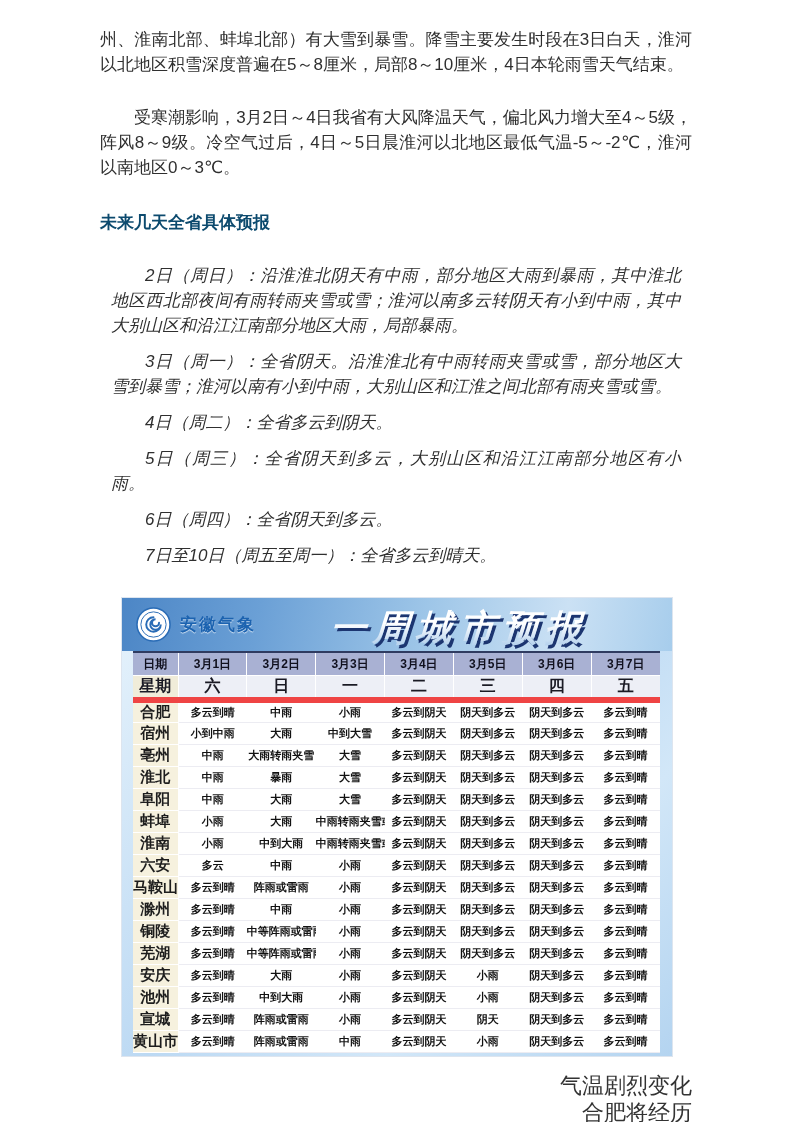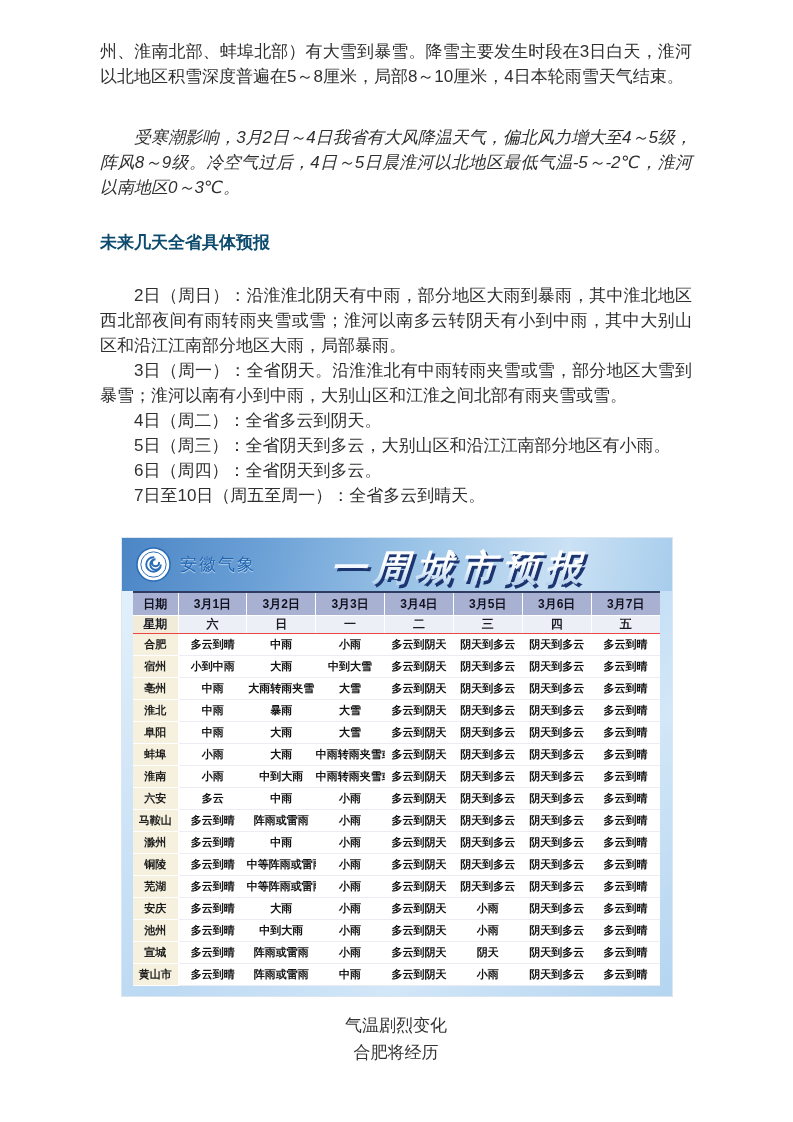--- a/index.html
+++ b/index.html
@@ -10,46 +10,46 @@
     color:#2f2f2f;
     overflow:hidden;
     position:relative;
   }
   .content{
     position:absolute;left:100px;top:0;width:592px;
   }
   .body-text{
     font-size:17px;line-height:25px;text-align:justify;margin:0;
   }
-  .p1{margin-top:39px;}
-  .p2{margin-top:36px;text-indent:2em;font-style:italic;}
+  .p1{margin-top:27px;}
+  .p2{margin-top:28px;text-indent:2em;}
   .section-heading{
     margin:30px 0 0 0;font-size:17px;line-height:25px;font-weight:bold;color:#0c4a6e;
   }
   .forecast{margin-top:28px;}
-  .forecast p{margin:0;text-indent:2em;}
+  .forecast p{margin:11px;text-indent:2em;font-style:italic;}
 
   
   .weather-card{
     margin:30px 0 0 22px;
     width:550px;height:458px;
     box-shadow:0 0 0 1px rgba(120,150,190,.25);
     overflow:hidden;
     position:relative;
   }
   .banner{
     height:53px;position:relative;
     background:linear-gradient(100deg,#4c86c6 0%,#6ba0d6 25%,#9ec6e8 55%,#cbe1f4 80%,#a7cdec 100%);
   }
   .logo{
     position:absolute;left:14px;top:9px;width:35px;height:35px;display:block;
   }
   .brand{
     position:absolute;left:58px;top:15px;
-    font-size:17px;font-weight:normal;color:#1c63b0;letter-spacing:2px;
+    font-size:17px;font-weight:bold;color:#1c63b0;letter-spacing:2px;
     text-shadow:0 1px 1px rgba(255,255,255,.7);
   }
   .card-title-wrap{
     position:absolute;left:208px;top:6px;
     font-size:36px;font-weight:bold;font-style:italic;letter-spacing:7px;
     white-space:nowrap;transform:skewX(-4deg);
   }
   .title-shadow{position:absolute;left:3px;top:3px;color:#1c3570;}
   .title-front{position:relative;color:#eef5fd;}
   @supports ((-webkit-background-clip:text) or (background-clip:text)){
@@ -71,38 +71,38 @@
   table.forecast-table th,table.forecast-table td{
     padding:0;text-align:center;font-weight:bold;vertical-align:middle;
     overflow:hidden;white-space:nowrap;
   }
   tr.dates th{
     height:22px;background:#a9b1d3;font-size:12px;color:#10101e;
     border-right:1px solid #fff;border-bottom:1px solid #fff;
   }
   tr.dates th:last-child{border-right:none;}
   tr.weekdays th{
-    height:16px;font-size:12px;color:#1a1a24;
-    background:#edeff6;border-bottom:1px solid #ef4444;border-right:1px solid #fff;text-align:center;
+    height:16px;font-size:16px;color:#1a1a24;
+    background:#edeff6;border-bottom:6px solid #ef4444;border-right:1px solid #fff;text-align:center;
   }
   tr.weekdays th:last-child{border-right:none;}
   tr.weekdays th.lbl{background:#f0ecd9;}
   tbody tr{height:22px;}
   tbody th.citylbl{
-    background:#f6f1de;font-size:11px;color:#1d1d1d;
+    background:#f6f1de;font-size:15px;color:#1d1d1d;
     border-bottom:1px solid #fff;border-right:1px solid #fff;
   }
   tbody td{
     background:#ffffff;font-size:11px;color:#111;
     border-bottom:1px solid #ececf2;
   }
   .caption{
     margin-top:16px;text-align:center;
   }
-  .caption p{margin:0;font-size:17px;line-height:27px;color:#333;}
+  .caption p{margin:0;font-size:22px;line-height:27px;color:#333;text-align:right;}
 </style>
 </head>
 <body>
 
 <div class="content">
 
   <p class="body-text p1">州、淮南北部、蚌埠北部）有大雪到暴雪。降雪主要发生时段在3日白天，淮河以北地区积雪深度普遍在5～8厘米，局部8～10厘米，4日本轮雨雪天气结束。</p>
 
   <p class="body-text p2">受寒潮影响，3月2日～4日我省有大风降温天气，偏北风力增大至4～5级，阵风8～9级。冷空气过后，4日～5日晨淮河以北地区最低气温-5～-2℃，淮河以南地区0～3℃。</p>
 

